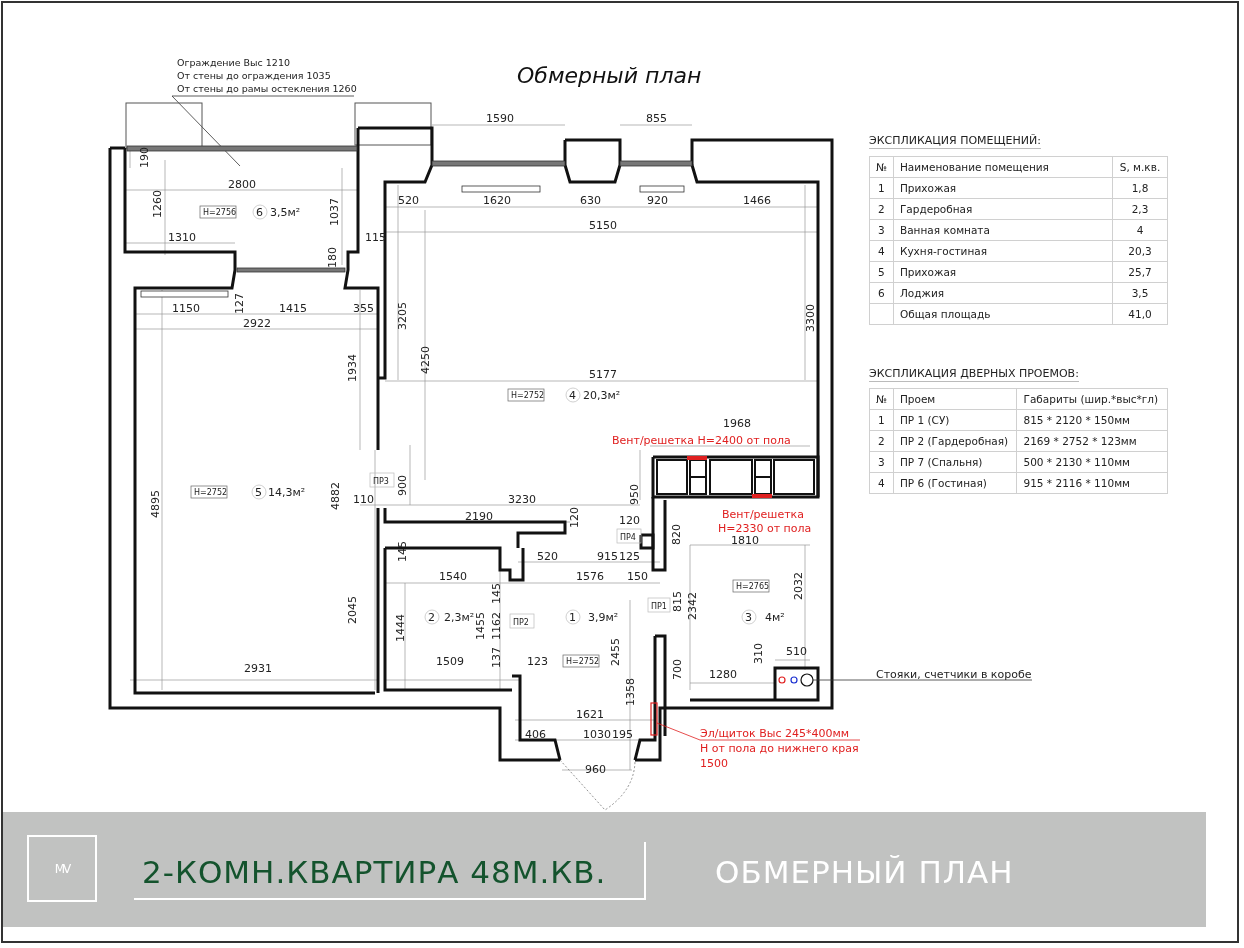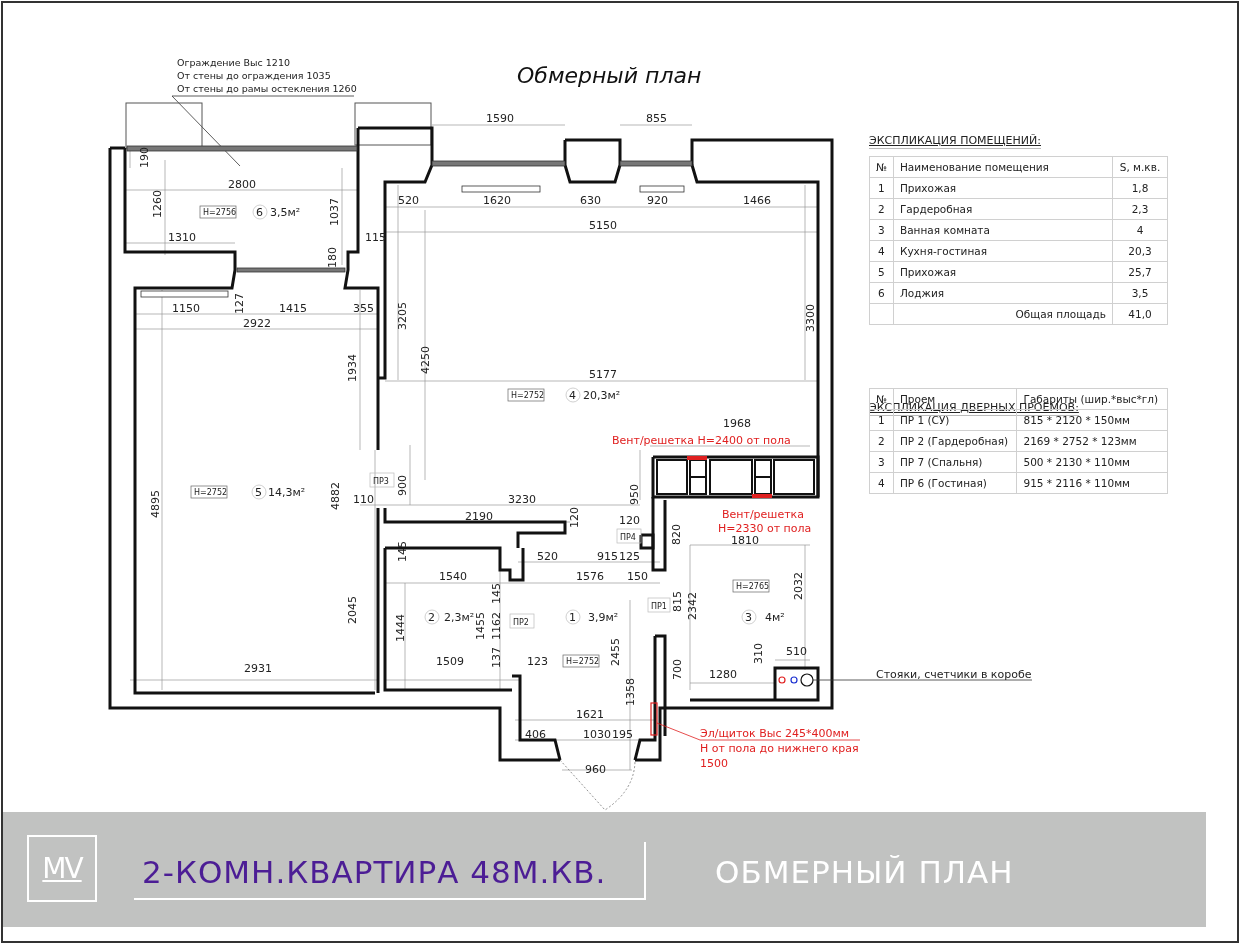--- a/index.html
+++ b/index.html
@@ -5,29 +5,29 @@
   html,body{margin:0;padding:0;background:#fff;}
   body{width:1244px;height:948px;position:relative;overflow:hidden;font-family:"DejaVu Sans",sans-serif;}
   .frame{position:absolute;left:1px;top:1px;width:1238px;height:942px;border:2px solid #333;box-sizing:border-box;}
   svg.plan{position:absolute;left:0;top:0;}
   .t{font-family:"DejaVu Sans",sans-serif;font-size:11px;fill:#222;}
   .dim{font-family:"DejaVu Sans",sans-serif;font-size:11px;fill:#222;}
   .red{fill:#e02020;}
   .title{font-family:"DejaVu Sans",sans-serif;font-style:italic;font-size:22px;fill:#111;}
   .note{font-family:"DejaVu Sans",sans-serif;font-size:9.5px;fill:#222;}
   .tag{font-family:"DejaVu Sans",sans-serif;font-size:8px;fill:#222;}
-  .tbl-title{position:absolute;font-size:11px;color:#222;border-bottom:1px solid #bbb;padding-bottom:1px;text-decoration:underline;}
+  .tbl-title{position:absolute;font-size:11px;color:#222;border-bottom:1px solid #bbb;padding-bottom:1px;}
   table.ex{position:absolute;border-collapse:collapse;font-size:10.5px;color:#222;}
   table.ex td{border:1px solid #d0d0d0;height:20px;padding:0 6px;white-space:nowrap;}
   table.ex td.c{text-align:center;}
-  table.ex td.r{text-align:right;}
+  table.ex td.r{}
   .footer{position:absolute;left:3px;top:812px;width:1203px;height:115px;background:#c1c2c1;}
-  .logo{position:absolute;left:24px;top:23px;width:70px;height:67px;border:2px solid #fff;box-sizing:border-box;color:#fff;font-size:28px;display:flex;align-items:center;justify-content:center;letter-spacing:-2px;text-decoration:underline;}
+  .logo{position:absolute;left:24px;top:23px;width:70px;height:67px;border:2px solid #fff;box-sizing:border-box;color:#fff;font-size:12px;display:flex;align-items:center;justify-content:center;letter-spacing:-2px;}
   .proj{position:absolute;left:131px;top:30px;width:512px;height:58px;border-right:2px solid #fff;border-bottom:2px solid #fff;box-sizing:border-box;}
-  .proj span{position:absolute;left:8px;top:12px;color:#4c1d95;font-size:31px;letter-spacing:1px;white-space:nowrap;}
+  .proj span{position:absolute;left:8px;top:12px;color:#14532d;font-size:31px;letter-spacing:1px;white-space:nowrap;}
   .sheet{position:absolute;left:712px;top:42px;color:#fff;font-size:31px;letter-spacing:1px;white-space:nowrap;}
 </style>
 </head>
 <body>
 
 <div class="frame"></div>
 
 <svg class="plan" width="1244" height="948" viewBox="0 0 1244 948">
 
   <text class="title" x="517" y="83">Обмерный план</text>
@@ -321,21 +321,21 @@
         <td class="c">3,5</td>
       </tr>
   <tr>
         <td></td>
         <td class="r">Общая площадь</td>
         <td class="c">41,0</td>
       </tr>
 </tbody>
   </table>
 
-<div class="tbl-title" style="left:869px;top:367px;margin-top:34px;">ЭКСПЛИКАЦИЯ ДВЕРНЫХ ПРОЕМОВ:</div>
+<div class="tbl-title" style="left:869px;top:367px;">ЭКСПЛИКАЦИЯ ДВЕРНЫХ ПРОЕМОВ:</div>
 <table class="ex" style="left:869px;top:388px;width:299px;">
   <tbody>
       <tr>
     <td class="c" style="width:10px">№</td>
     <td>Проем</td>
     <td>Габариты (шир.*выс*гл)</td>
   </tr>
   <tr>
         <td class="c">1</td>
         <td>ПР 1 (СУ)</td>

